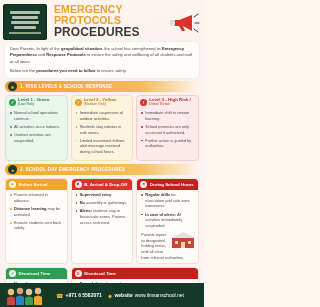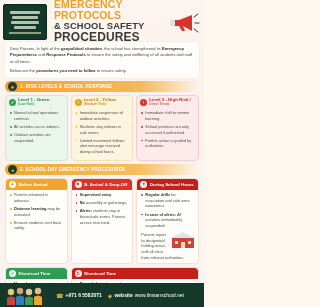--- a/index.html
+++ b/index.html
@@ -212,21 +212,20 @@
   <div class="header">
     <div class="logo">
       <div class="logo-line"></div>
       <div class="logo-line l2"></div>
       <div class="logo-line l3"></div>
       <div class="logo-line l4"></div>
       <div class="logo-sub"></div>
     </div>
     <div class="title-wrap">
       <div class="title-1">EMERGENCY PROTOCOLS</div>
-      <div class="title-2">&amp; SCHOOL SAFETY</div>
       <div class="title-3">PROCEDURES</div>
     </div>
     <svg class="megaphone" viewBox="0 0 32 30">
       <path d="M6 13 L6 19 L11 19 L14 24 L17 24 L15 19 L24 24 L24 8 L11 13 Z" fill="#d9342b"></path>
       <rect x="2" y="13" width="5" height="6" rx="1" fill="#e0e0e0"></rect>
       <g stroke="#3b3b3b" stroke-width="1" fill="none" stroke-linecap="round">
         <path d="M26 10 L30 7"></path>
           <path d="M27 16 L31 16"></path>
           <path d="M26 22 L30 25"></path>
       </g>

